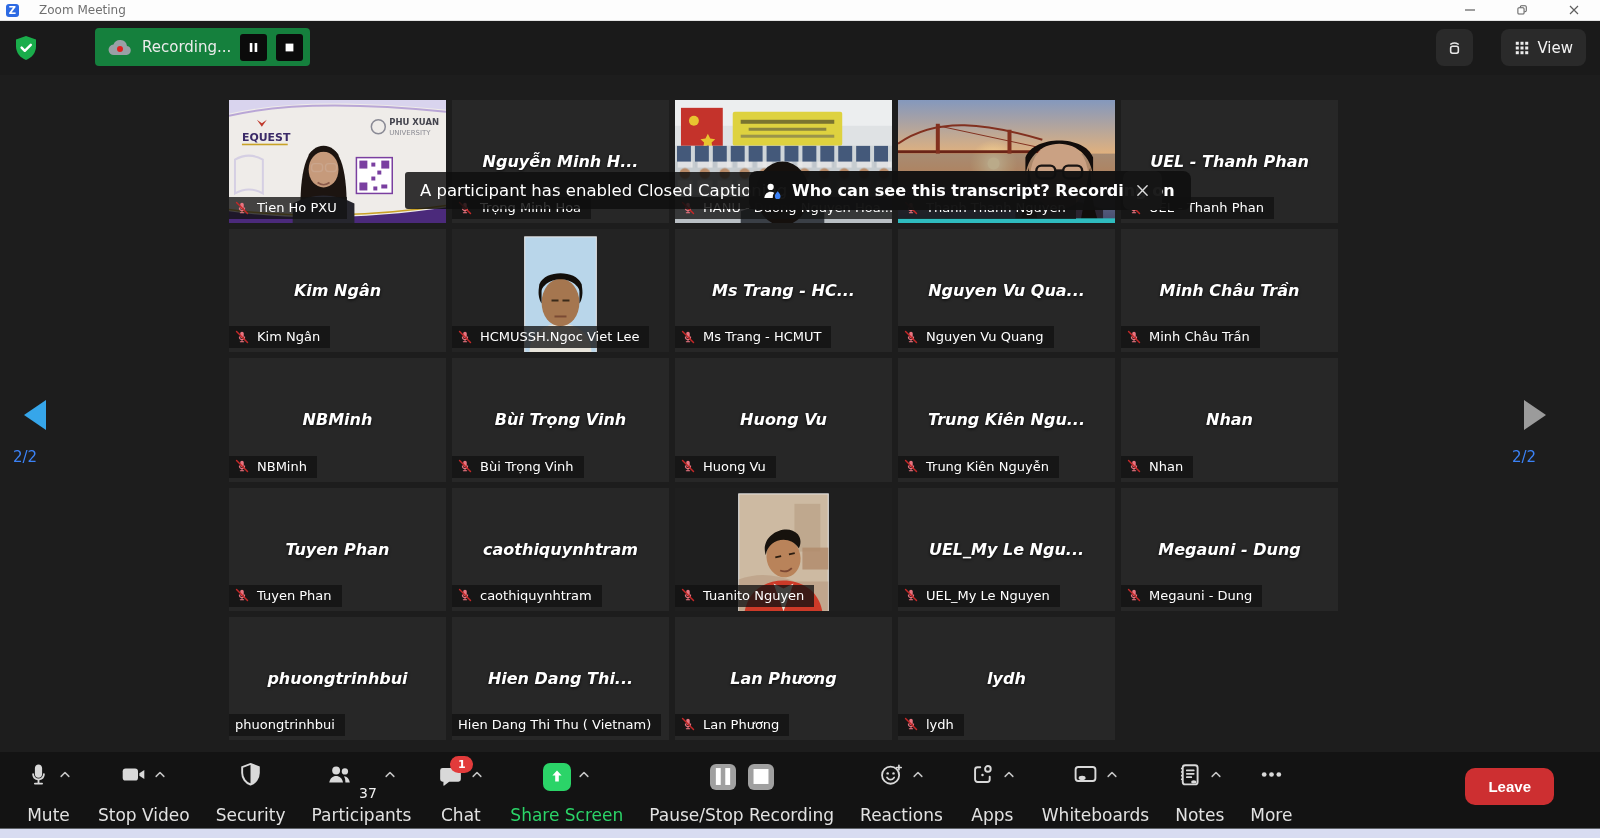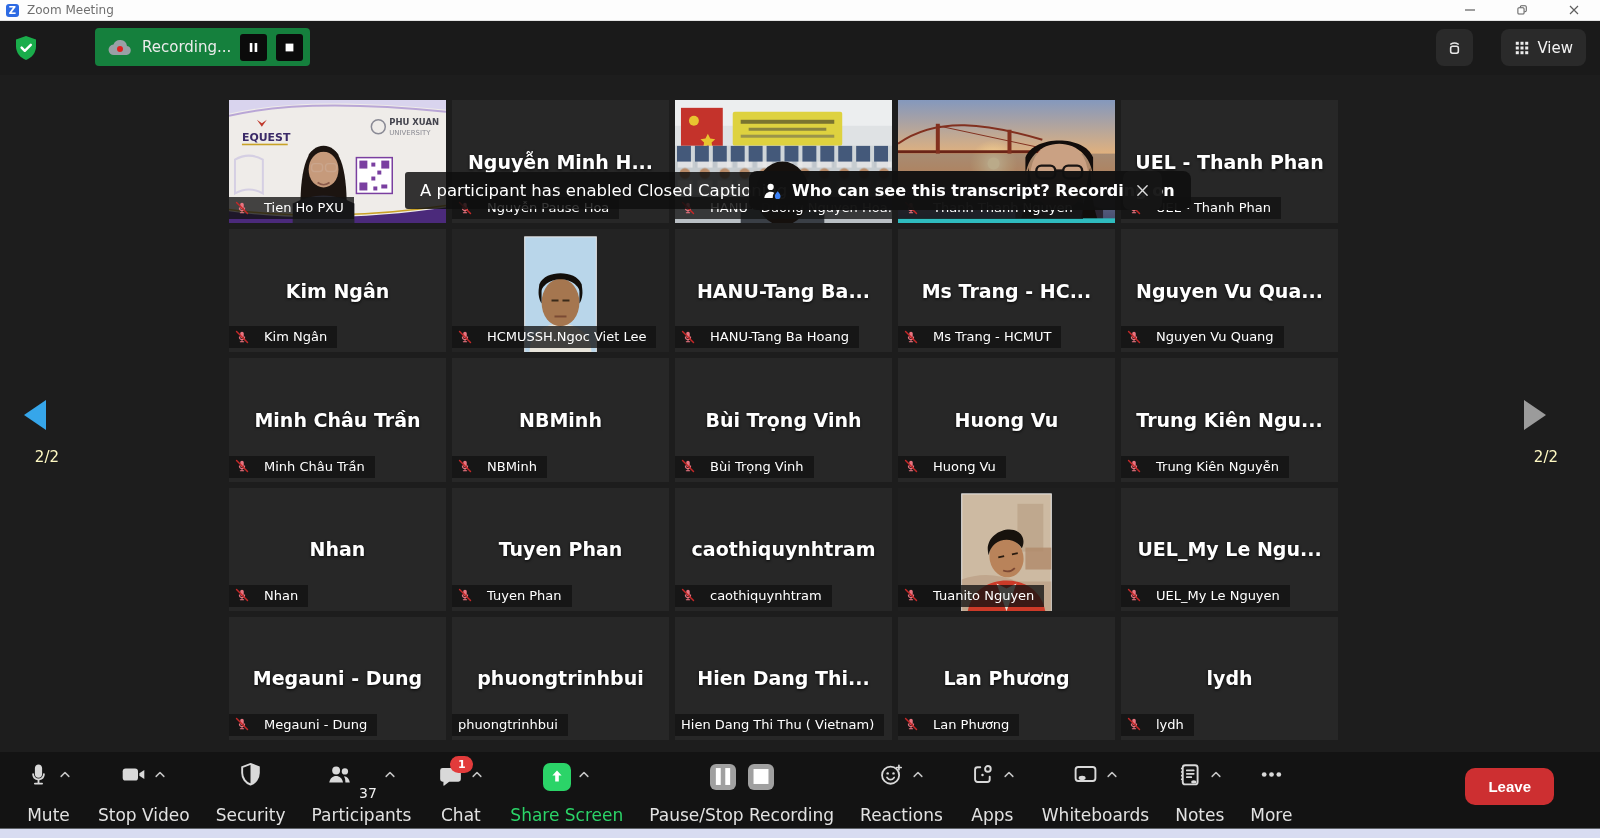--- a/index.html
+++ b/index.html
@@ -4,21 +4,21 @@
 <style>
   html,body{margin:0;padding:0;background:#000;}
   .app{position:relative;width:1600px;height:838px;overflow:hidden;
        font-family:"DejaVu Sans","Liberation Sans",sans-serif;background:#000;}
 
   
   .titlebar{position:absolute;top:0;left:0;width:100%;height:20px;background:#fdfdfd;
             border-bottom:1px solid #e3e3e3;display:flex;align-items:center;z-index:30;}
   .zlogo{width:13px;height:13px;margin-left:6px;border-radius:3px;background:var(--zoom-blue);
          color:#fff;font-size:10px;font-weight:bold;display:flex;align-items:center;justify-content:center;}
-  .wtitle{margin-left:8px;font-size:12px;color:#6f6f6f;}
+  .wtitle{margin-left:20px;font-size:12px;color:#6f6f6f;}
   .wcontrols{margin-left:auto;display:flex;height:100%;}
   .wbtn{width:52px;height:100%;display:flex;align-items:center;justify-content:center;cursor:default;}
   .wbtn svg{width:12px;height:12px;}
 
   
   .topbar{position:absolute;top:20px;left:0;width:100%;height:55px;background:#1a1a1a;z-index:25;}
   .shield{position:absolute;left:14px;top:15px;width:24px;height:26px;}
   .recgroup{position:absolute;left:95px;top:8px;height:38px;background:#15803d;border-radius:4px;
             display:flex;align-items:center;padding:0 7px 0 12px;gap:9px;}
   .recgroup svg.cloud{width:26px;height:20px;}
@@ -28,38 +28,38 @@
   .castbtn{width:37px;height:37px;border-radius:8px;background:#2a2a2a;display:flex;align-items:center;justify-content:center;}
   .viewbtn{height:37px;border-radius:8px;background:#2a2a2a;display:flex;align-items:center;gap:7px;
            padding:0 13px;color:#f2f2f2;font-size:15px;}
 
   
   .stage{position:absolute;top:75px;left:0;width:1600px;height:677px;background:#1d1d1d;}
   .grid{position:absolute;left:229px;top:25px;width:1109px;height:640px;display:grid;
         grid-template-columns:repeat(5,1fr);grid-template-rows:repeat(5,1fr);gap:6px;}
   .tile{position:relative;background:#272727;overflow:hidden;}
   .bigname{position:absolute;inset:0;display:flex;align-items:center;justify-content:center;
-           color:#fff;font-weight:bold;font-size:19px;white-space:nowrap;
-           text-shadow:0 1px 3px rgba(0,0,0,.85);}
+           color:#fff;font-weight:bold;font-size:16px;white-space:nowrap;
+           text-shadow:0 1px 3px rgba(0,0,0,.85);font-style:italic;}
   .scene{position:absolute;inset:0;}
   .scene svg{width:100%;height:100%;display:block;}
-  .nlabel{position:absolute;left:0;bottom:4px;max-width:100%;display:flex;align-items:center;gap:15px;
+  .nlabel{position:absolute;left:0;bottom:4px;max-width:100%;display:flex;align-items:center;gap:8px;
           background:rgba(18,18,18,.78);color:#fff;font-size:13px;padding:3px 10px 4px 6px;
           white-space:nowrap;overflow:hidden;}
   .nlabel .micoff{width:14px;height:14px;flex:0 0 auto;display:flex;}
   .nlabel .micoff svg{width:14px;height:14px;}
 
   
   .arrow-left{position:absolute;left:24px;top:325px;width:0;height:0;
       border-top:15px solid transparent;border-bottom:15px solid transparent;
       border-right:22px solid var(--arrow-blue);cursor:pointer;}
   .arrow-right{position:absolute;right:54px;top:325px;width:0;height:0;
       border-top:15px solid transparent;border-bottom:15px solid transparent;
       border-left:22px solid #9b9b9b;cursor:pointer;}
-  .pglabel{position:absolute;top:373px;width:46px;text-align:right;color:#fef9c3;font-size:15px;}
+  .pglabel{position:absolute;top:373px;width:46px;text-align:left;color:#3b82f6;font-size:15px;}
   .pglabel.l{left:13px;} .pglabel.r{right:42px;}
 
   
   .toast-cc{position:absolute;left:405px;top:97px;height:37px;display:flex;align-items:center;
             padding:0 15px;background:rgba(14,14,14,.84);border-radius:3px;color:#fff;font-size:16.5px;}
   .toast-tr{position:absolute;left:749px;top:96px;height:39px;display:flex;align-items:center;gap:9px;
             padding:0 16px 0 12px;background:rgba(17,17,17,.97);border-radius:8px;color:#fff;
             font-size:16px;font-weight:bold;}
   .toast-tr svg{width:22px;height:22px;}
   .toast-x{position:absolute;left:1123px;top:96px;width:39px;height:39px;border-radius:7px;
@@ -223,21 +223,21 @@
           <div class="nlabel">
             <span class="micoff">
               <svg viewBox="0 0 24 24">
                 <g fill="#ea7480">
 <path d="M12 2.8c1.7 0 3 1.3 3 3v5.4a3 3 0 0 1-6 0V5.8c0-1.7 1.3-3 3-3z"></path>
 <path d="M6.6 11.4a.8.8 0 0 1 1.6.1 3.8 3.8 0 0 0 7.6 0 .8.8 0 0 1 1.6-.1 5.4 5.4 0 0 1-4.5 5.6v2.3h2.2a.8.8 0 1 1 0 1.6H8.9a.8.8 0 1 1 0-1.6h2.2V17a5.4 5.4 0 0 1-4.5-5.6z"></path>
                 </g>
 <rect x="10.8" y="-2.5" width="2.5" height="29" rx="1.2" fill="#c62828" transform="rotate(-45 12 12)"></rect>
               </svg>
             </span>
-            <span>Nguyễn Pause Hoa</span>
+            <span>Trọng Minh Hoa</span>
           </div>
         </div>
         <div class="tile">
           <div class="scene">
             <svg viewBox="0 0 218 124" preserveAspectRatio="xMidYMid slice">
 <defs>
 <pattern id="crowdA" width="18" height="34" patternUnits="userSpaceOnUse">
 <rect width="18" height="34" fill="#cfd5d8"></rect>
                   <circle cx="9" cy="6" r="5" fill="#bf9070"></circle>
                   <rect x="2" y="12" width="14" height="22" fill="#44597a"></rect>
@@ -377,35 +377,20 @@
 <path d="M12 2.8c1.7 0 3 1.3 3 3v5.4a3 3 0 0 1-6 0V5.8c0-1.7 1.3-3 3-3z"></path>
 <path d="M6.6 11.4a.8.8 0 0 1 1.6.1 3.8 3.8 0 0 0 7.6 0 .8.8 0 0 1 1.6-.1 5.4 5.4 0 0 1-4.5 5.6v2.3h2.2a.8.8 0 1 1 0 1.6H8.9a.8.8 0 1 1 0-1.6h2.2V17a5.4 5.4 0 0 1-4.5-5.6z"></path>
                 </g>
 <rect x="10.8" y="-2.5" width="2.5" height="29" rx="1.2" fill="#c62828" transform="rotate(-45 12 12)"></rect>
               </svg>
             </span>
             <span>HCMUSSH.Ngoc Viet Lee</span>
           </div>
         </div>
         <div class="tile">
-          <div class="bigname">HANU-Tang Ba...</div>
-          <div class="nlabel">
-            <span class="micoff">
-              <svg viewBox="0 0 24 24">
-                <g fill="#ea7480">
-<path d="M12 2.8c1.7 0 3 1.3 3 3v5.4a3 3 0 0 1-6 0V5.8c0-1.7 1.3-3 3-3z"></path>
-<path d="M6.6 11.4a.8.8 0 0 1 1.6.1 3.8 3.8 0 0 0 7.6 0 .8.8 0 0 1 1.6-.1 5.4 5.4 0 0 1-4.5 5.6v2.3h2.2a.8.8 0 1 1 0 1.6H8.9a.8.8 0 1 1 0-1.6h2.2V17a5.4 5.4 0 0 1-4.5-5.6z"></path>
-                </g>
-<rect x="10.8" y="-2.5" width="2.5" height="29" rx="1.2" fill="#c62828" transform="rotate(-45 12 12)"></rect>
-              </svg>
-            </span>
-            <span>HANU-Tang Ba Hoang</span>
-          </div>
-        </div>
-        <div class="tile">
           <div class="bigname">Ms Trang - HC...</div>
           <div class="nlabel">
             <span class="micoff">
               <svg viewBox="0 0 24 24">
                 <g fill="#ea7480">
 <path d="M12 2.8c1.7 0 3 1.3 3 3v5.4a3 3 0 0 1-6 0V5.8c0-1.7 1.3-3 3-3z"></path>
 <path d="M6.6 11.4a.8.8 0 0 1 1.6.1 3.8 3.8 0 0 0 7.6 0 .8.8 0 0 1 1.6-.1 5.4 5.4 0 0 1-4.5 5.6v2.3h2.2a.8.8 0 1 1 0 1.6H8.9a.8.8 0 1 1 0-1.6h2.2V17a5.4 5.4 0 0 1-4.5-5.6z"></path>
                 </g>
 <rect x="10.8" y="-2.5" width="2.5" height="29" rx="1.2" fill="#c62828" transform="rotate(-45 12 12)"></rect>
               </svg>

